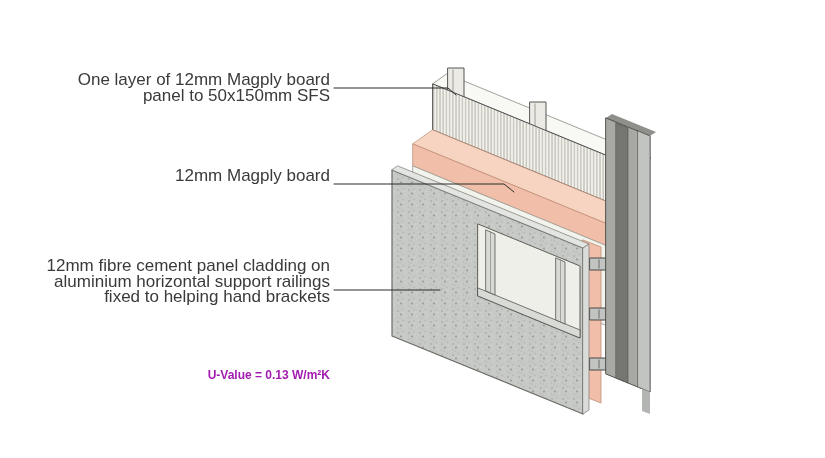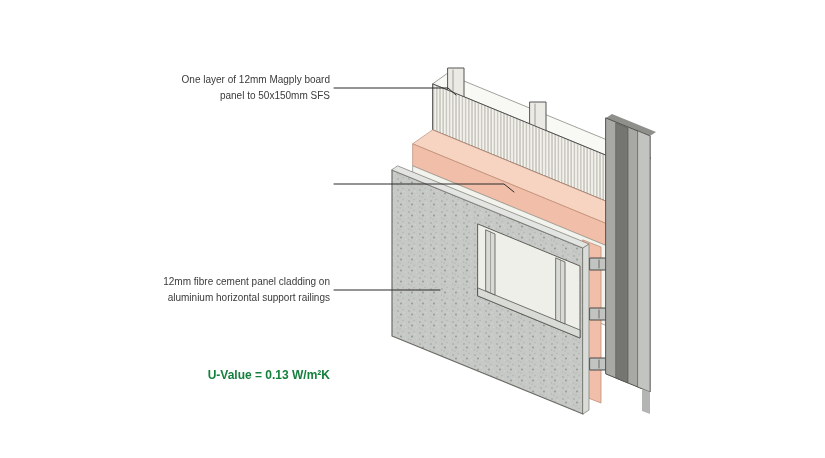--- a/index.html
+++ b/index.html
@@ -3,27 +3,27 @@
 <meta charset="utf-8">
 <style>
   html,body{margin:0;padding:0;background:#ffffff;}
   .canvas{
     position:relative;width:825px;height:458px;background:#ffffff;
     font-family:"Liberation Sans",sans-serif;overflow:hidden;
   }
   .canvas svg{position:absolute;left:0;top:0;}
   .label{
     position:absolute;right:495px;text-align:right;color:#3a3a3a;
-    font-size:10px;line-height:15.5px;white-space:nowrap;
+    font-size:17px;line-height:15.5px;white-space:nowrap;
   }
   .l1{top:72px}
   .l2{top:168px}
-  .l3{top:274px}
+  .l3{top:258px}
   .uvalue{
-    position:absolute;right:495px;top:368px;color:#15803d;
+    position:absolute;right:495px;top:368px;color:#a21caf;
     font-size:12px;font-weight:bold;white-space:nowrap;
   }
 </style>
 </head>
 <body>
 
 <div class="canvas">
 
   <svg width="825" height="458" viewBox="0 0 825 458">
     <defs>
@@ -109,22 +109,24 @@
       <polyline points="334,290 440,290" fill="none" stroke="#2b2b2b" stroke-width="1"></polyline>
     </g>
   </svg>
 
   <div class="label l1">
     <div>One layer of 12mm Magply board</div>
     <div>panel to 50x150mm SFS</div>
   </div>
 
   <div class="label l2">
+    <div>12mm Magply board</div>
   </div>
 
   <div class="label l3">
     <div>12mm fibre cement panel cladding on</div>
     <div>aluminium horizontal support railings</div>
+    <div>fixed to helping hand brackets</div>
   </div>
 
   <div class="uvalue">U-Value = 0.13 W/m²K</div>
 
 </div>
 
 </body></html>

